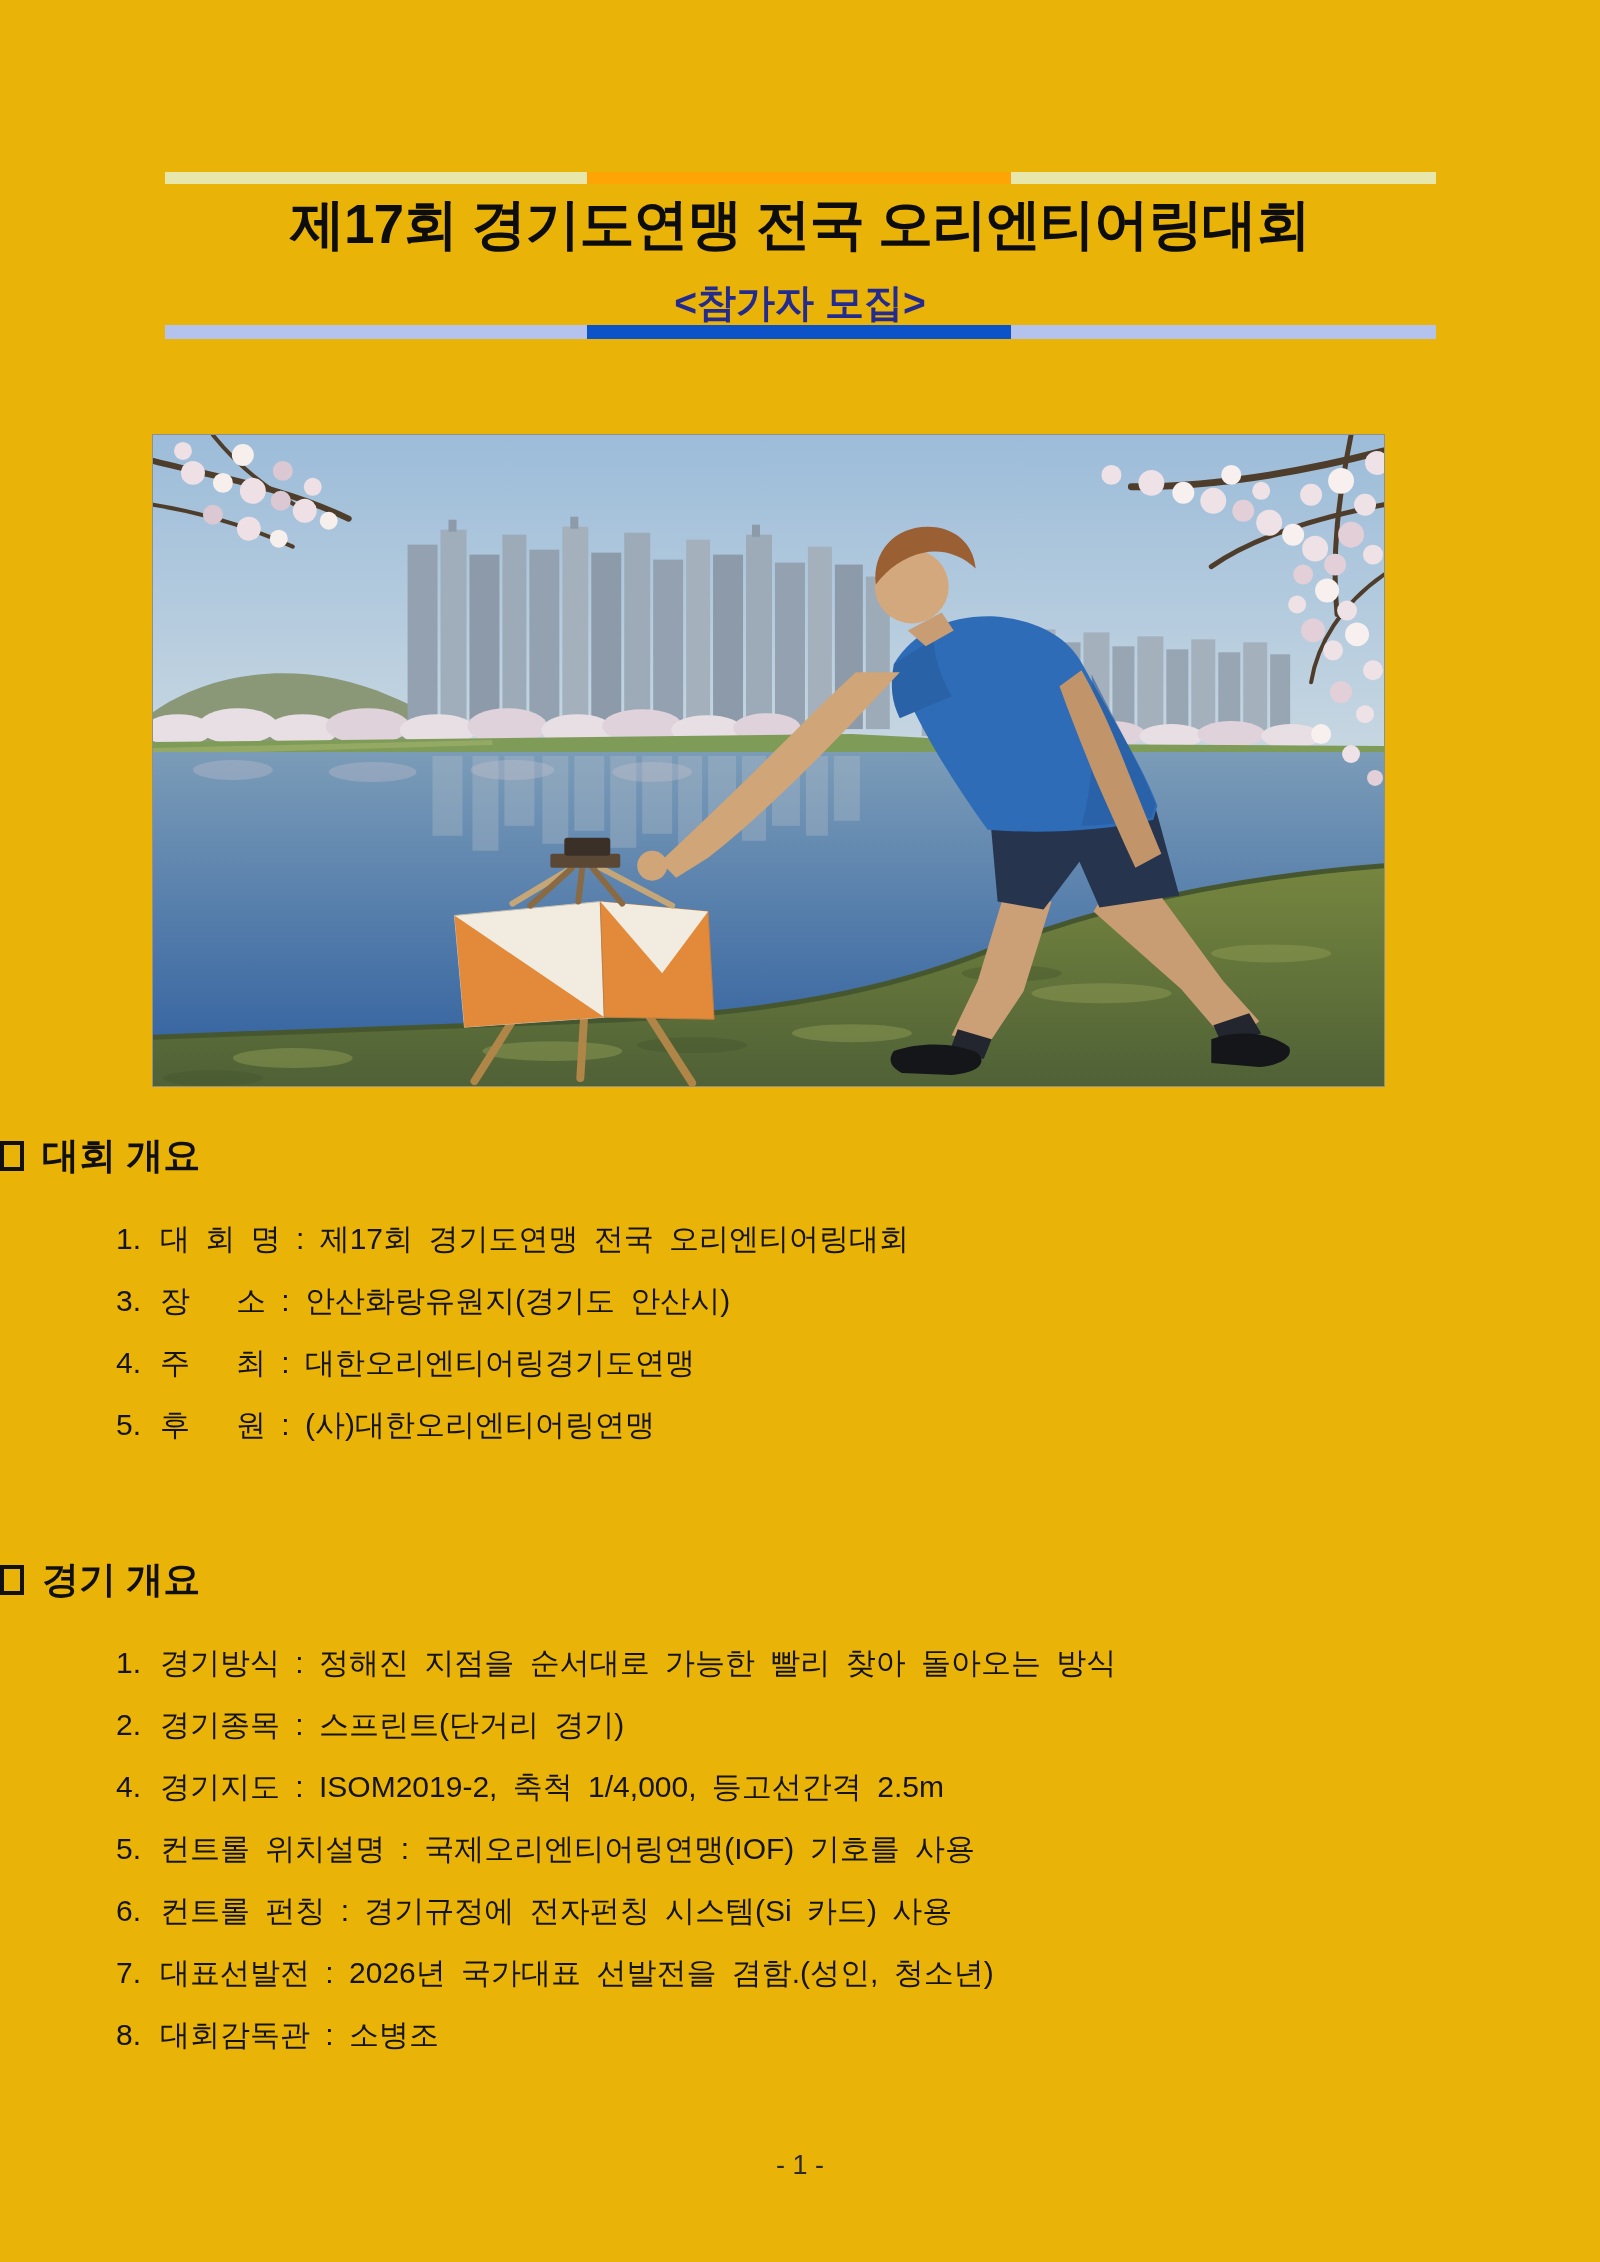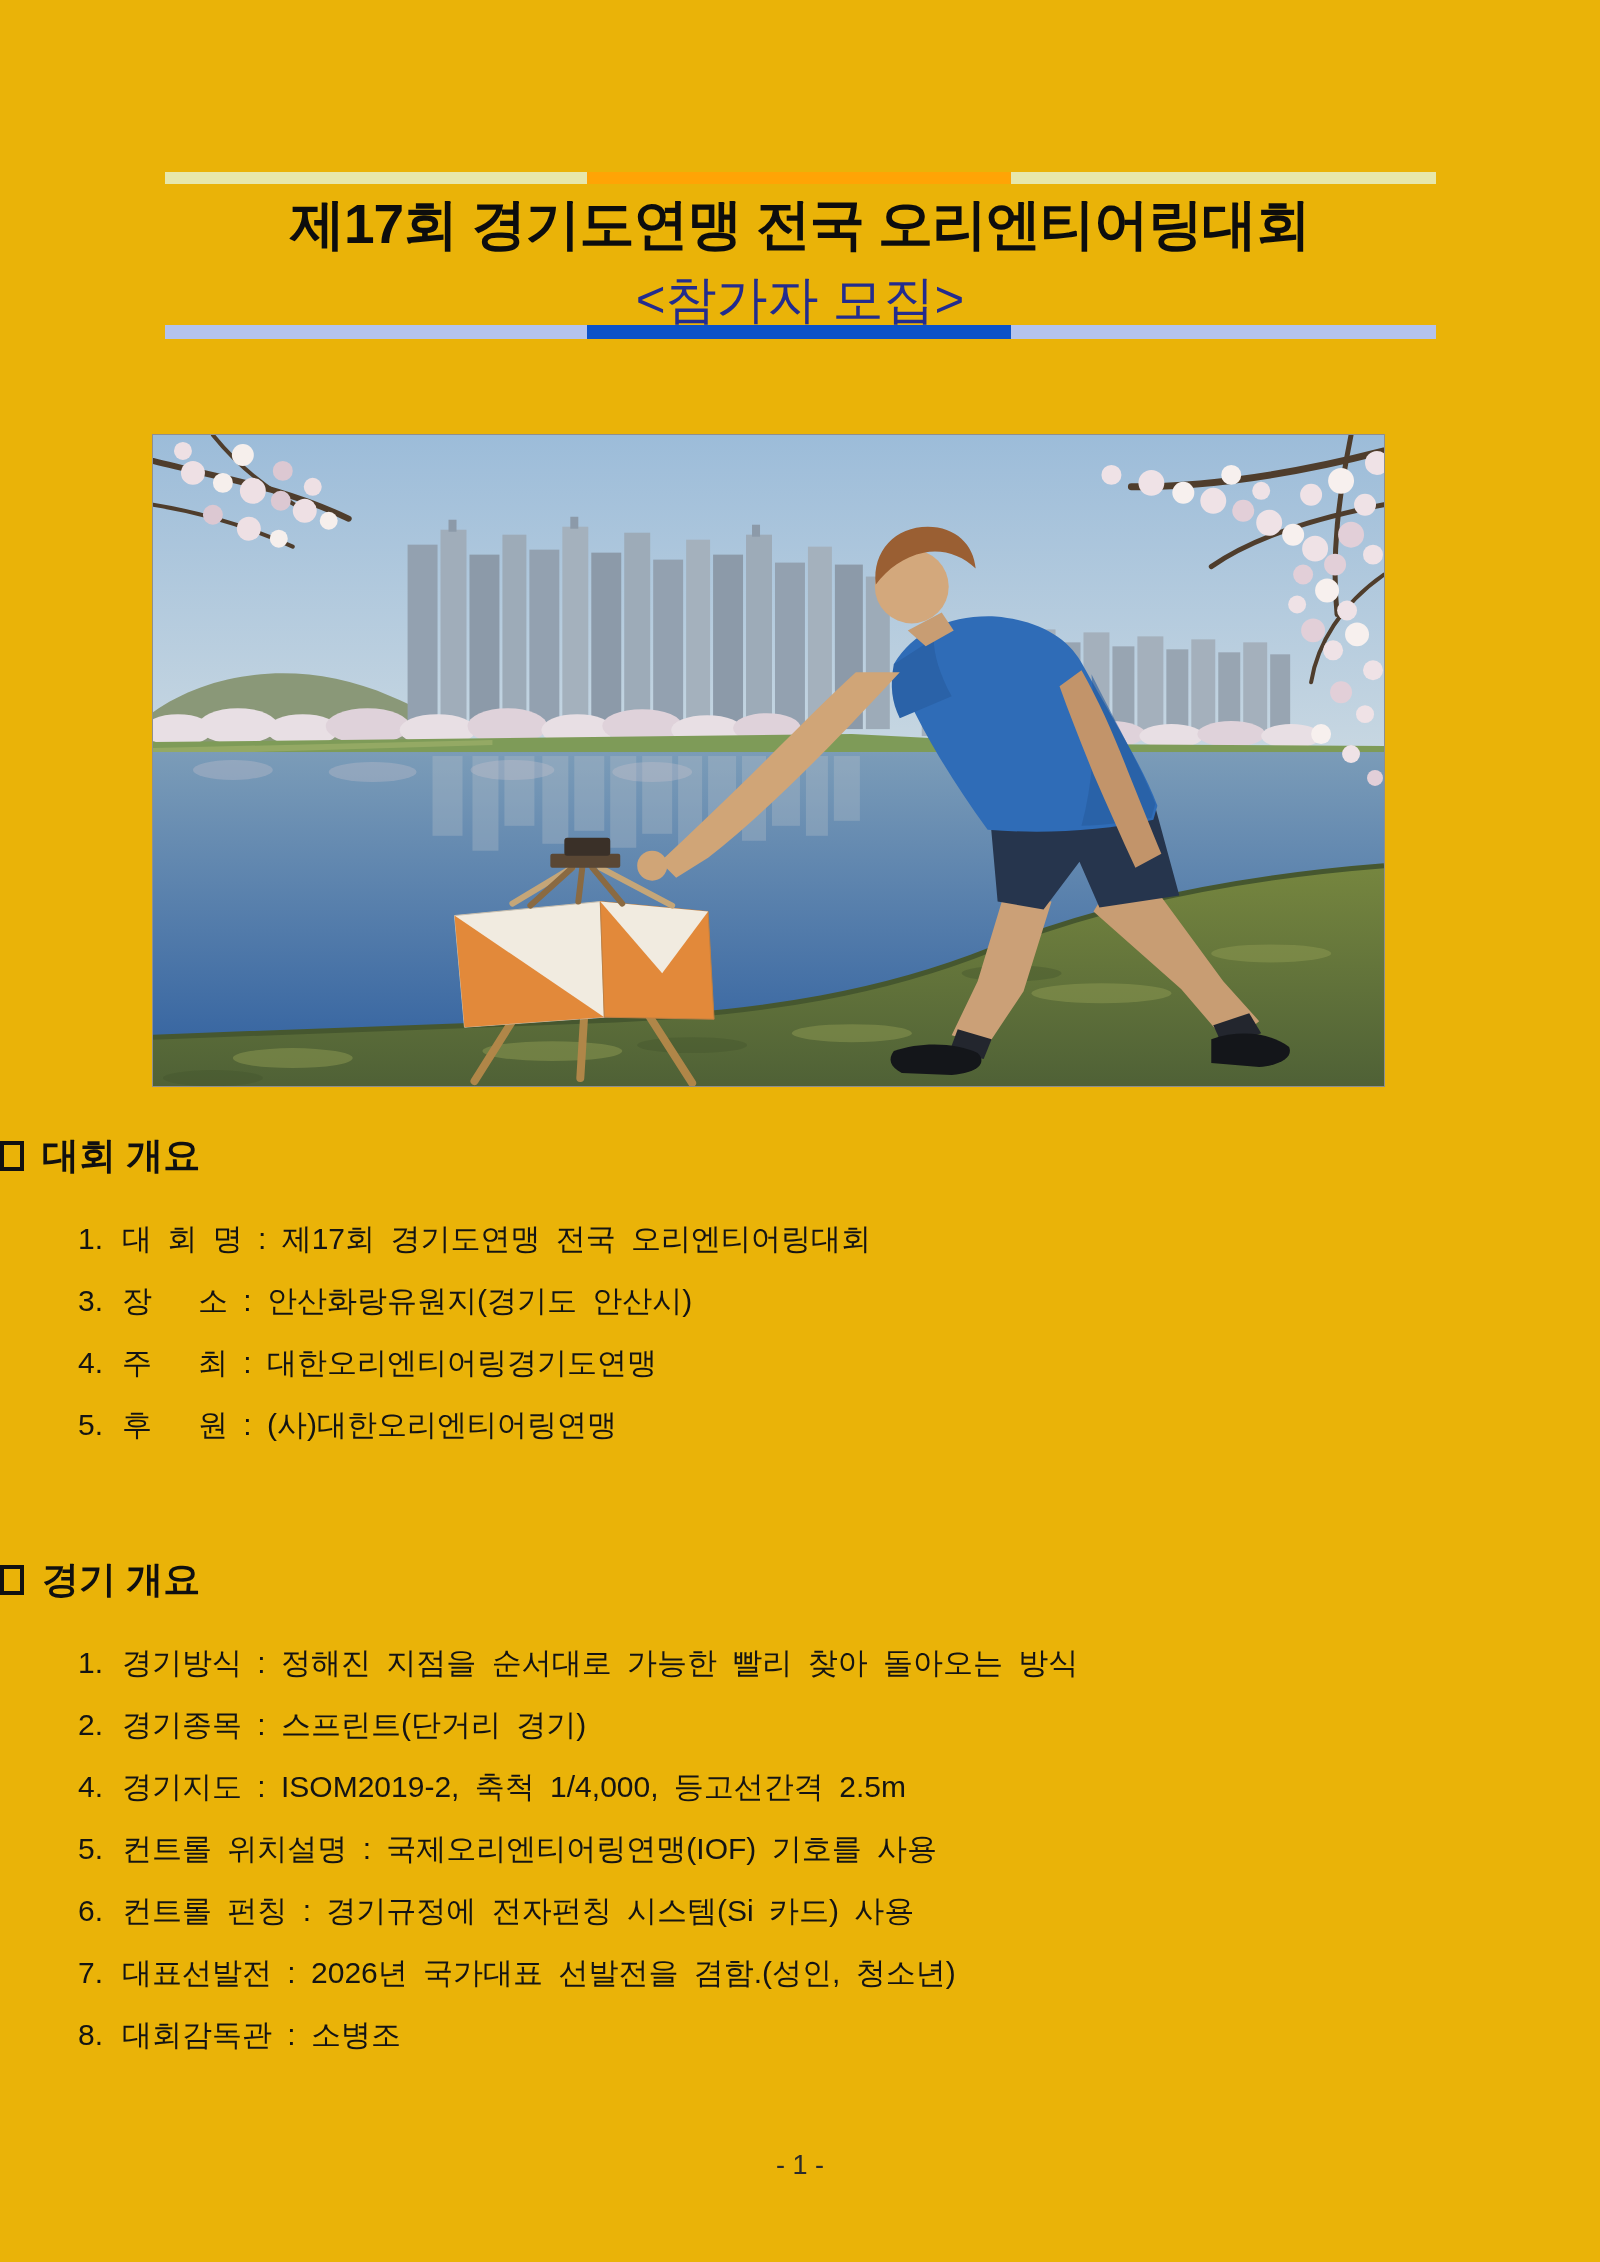--- a/index.html
+++ b/index.html
@@ -13,22 +13,22 @@
   .bar-top{top:172px;height:12px;background:#e7e7ab;}
   .bar-top .accent{background:#ffa405;}
   .bar-divider{top:325px;height:14px;background:#b4c3ed;}
   .bar-divider .accent{background:#0c52c8;}
   
   .doc-title{
     position:absolute;top:188px;left:0;width:100%;text-align:center;
     font-size:55px;font-weight:800;letter-spacing:-1px;color:#0d0d0d;white-space:pre;
   }
   .doc-subtitle{
-    position:absolute;top:266px;left:0;width:100%;text-align:center;
-    font-size:51px;font-weight:400;color:#232c8e;white-space:pre;
+    position:absolute;top:276px;left:0;width:100%;text-align:center;
+    font-size:39px;font-weight:700;color:#232c8e;white-space:pre;
   }
   
   .hero{
     position:absolute;left:152px;top:434px;width:1233px;height:653px;
     border:1px solid #8f8f8f;box-sizing:border-box;background:#9cbcd9;
   }
   .hero svg{display:block;width:100%;height:100%;}
   
   .section{position:absolute;left:0;width:100%;}
   .sec-0{top:1132px;}
@@ -36,21 +36,21 @@
   .sec-heading{
     height:48px;display:flex;align-items:center;
     font-size:37px;font-weight:800;color:#101010;white-space:pre;
   }
   .bullet{
     width:24px;height:30px;border:4px solid #111;display:inline-block;
     margin-right:18px;box-sizing:border-box;background:transparent;
   }
   .items{margin-top:28px;}
   .item{
-    padding-left:78px;height:62px;line-height:62px;font-size:30px;color:#141414;
+    padding-left:116px;height:62px;line-height:62px;font-size:30px;color:#141414;
     white-space:pre;word-spacing:7px;
   }
   .item .num{display:inline-block;width:44px;}
   .item .hl{
     color:#1d28bc;font-weight:bold;text-decoration:underline;
     text-decoration-thickness:3px;text-underline-offset:7px;
   }
   
   .footer{
     position:absolute;top:2150px;left:0;width:100%;text-align:center;

